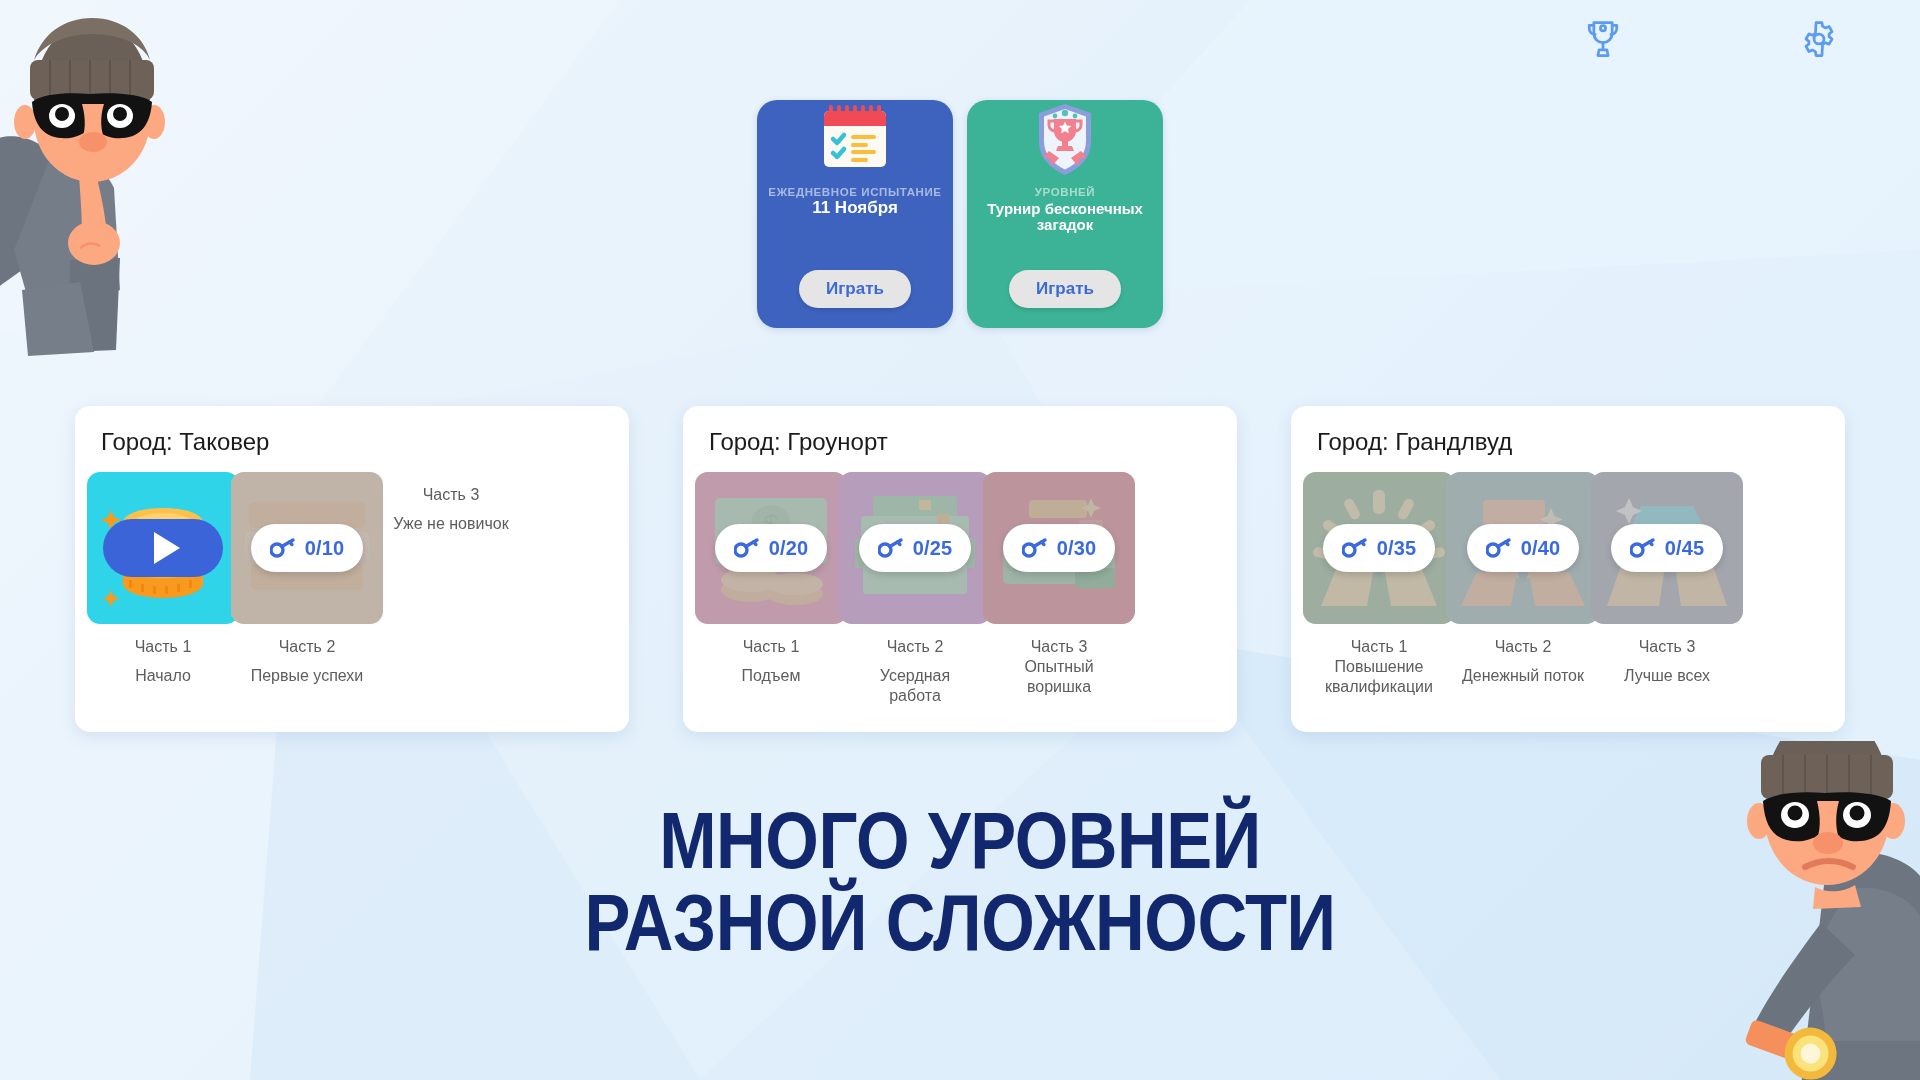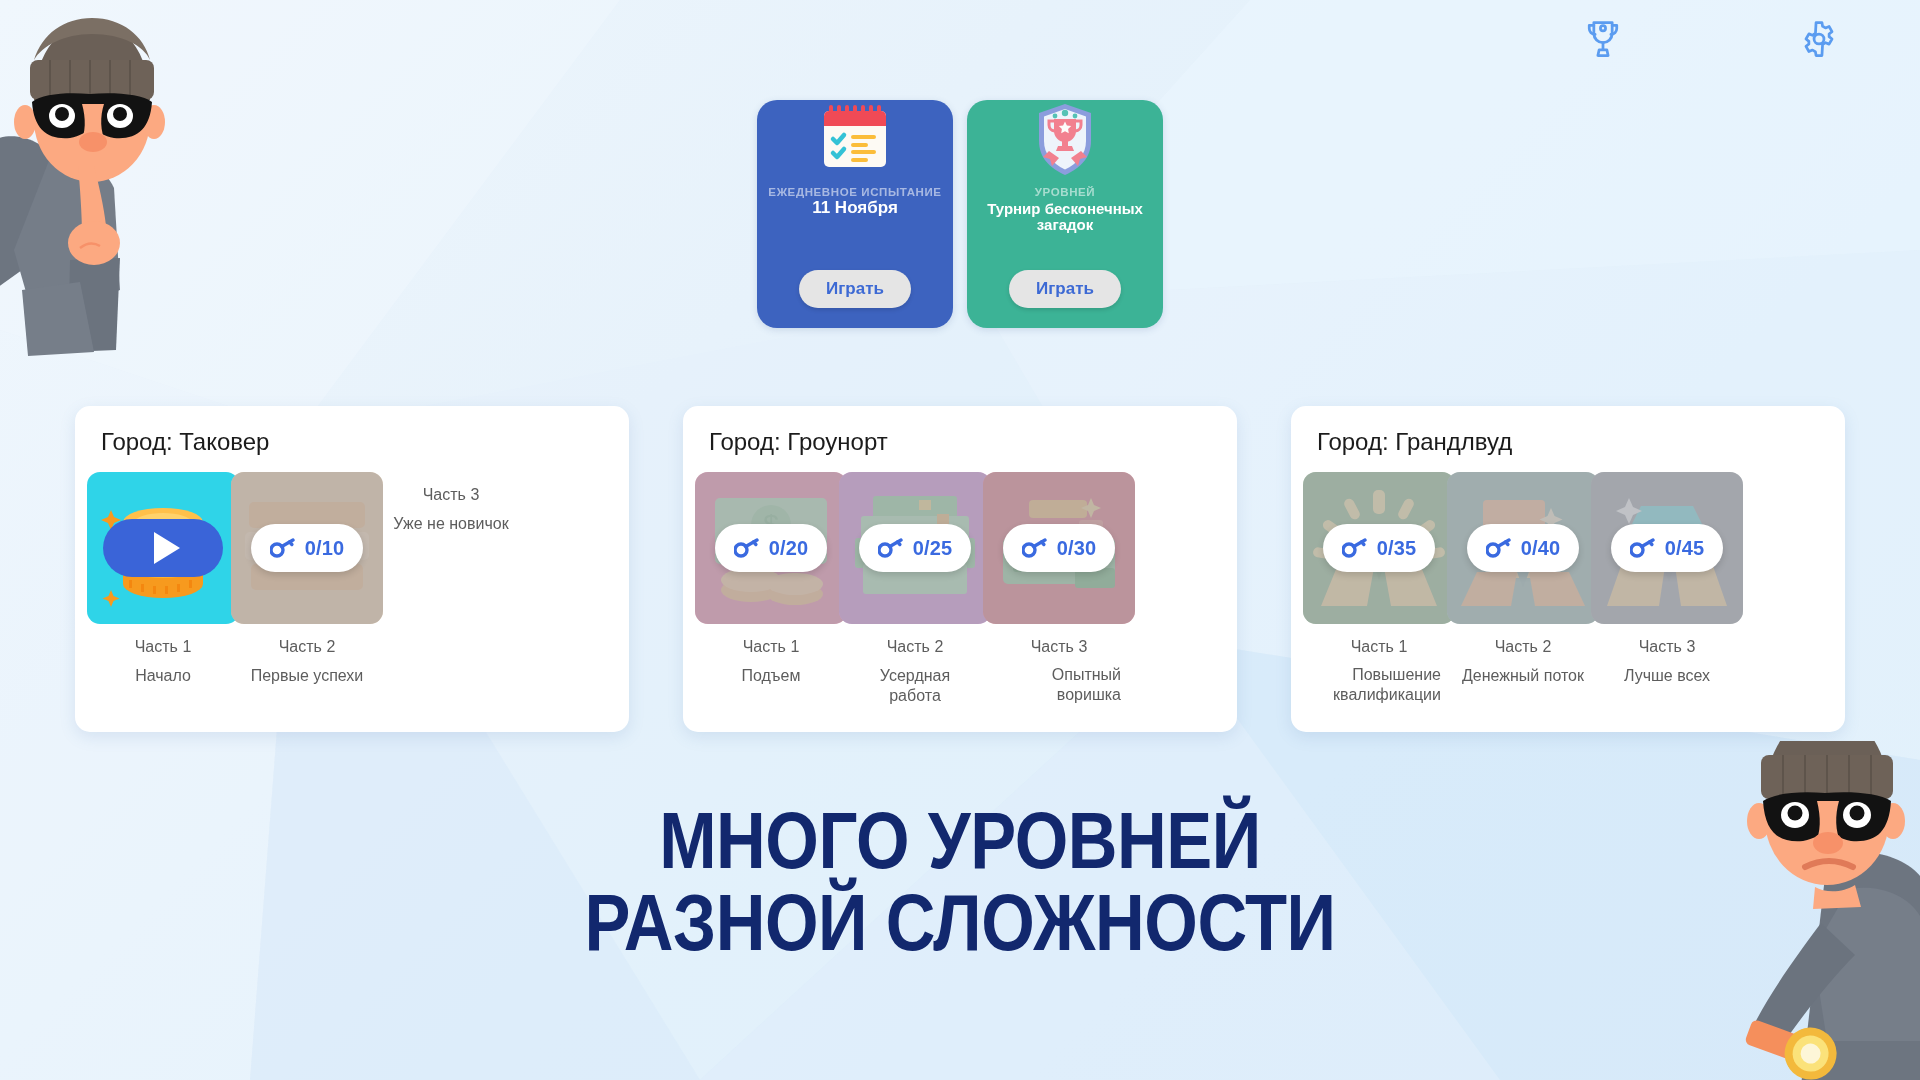--- a/index.html
+++ b/index.html
@@ -184,21 +184,21 @@
     color: #5d5d5d;
     line-height: 1.25;
   }
   .part-name {
     margin-top: 9px;
     font-size: 16px;
     color: #5d5d5d;
     text-align: center;
     line-height: 1.25;
   }
-  .part.tight .part-name { margin-top: 8px; text-align: right; }
+  .part.tight .part-name { margin-top: 0px; }
 
   
   .headline {
     position: absolute;
     top: 800px;
     left: 0; right: 0;
     text-align: center;
     color: #12286e;
     font-family: "Liberation Sans Narrow", "Liberation Sans", sans-serif;
     font-weight: 700;

